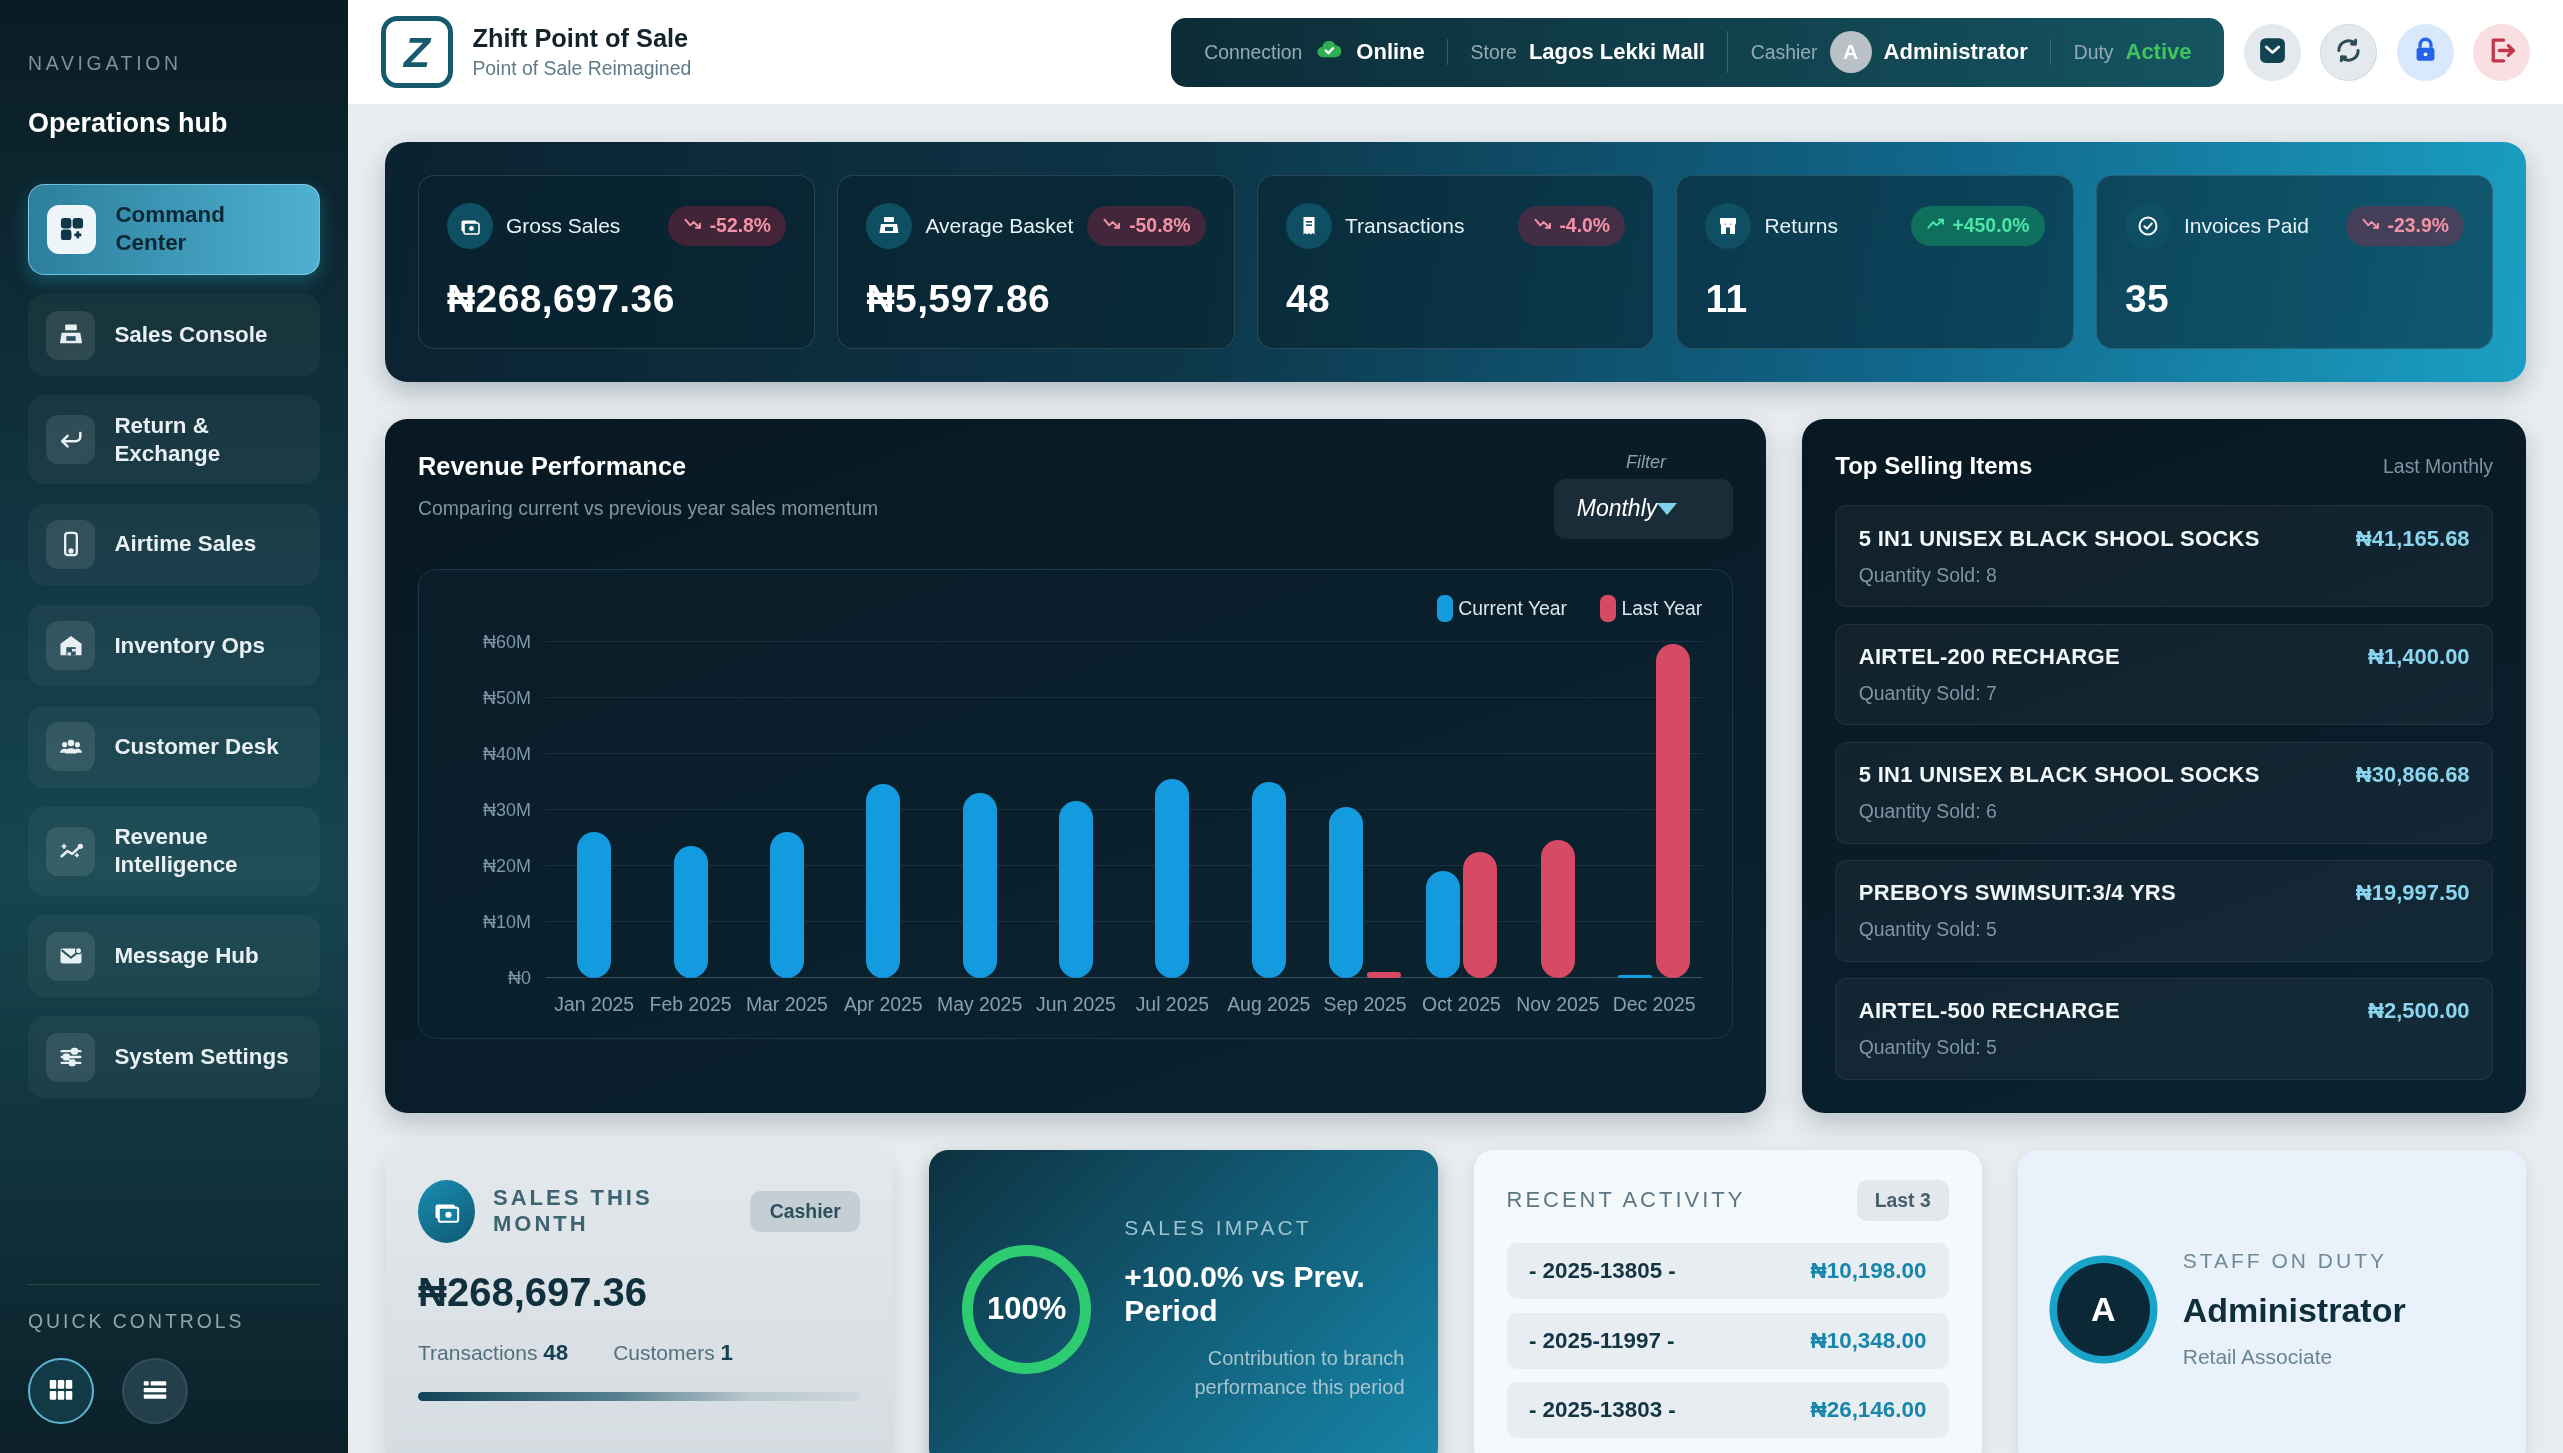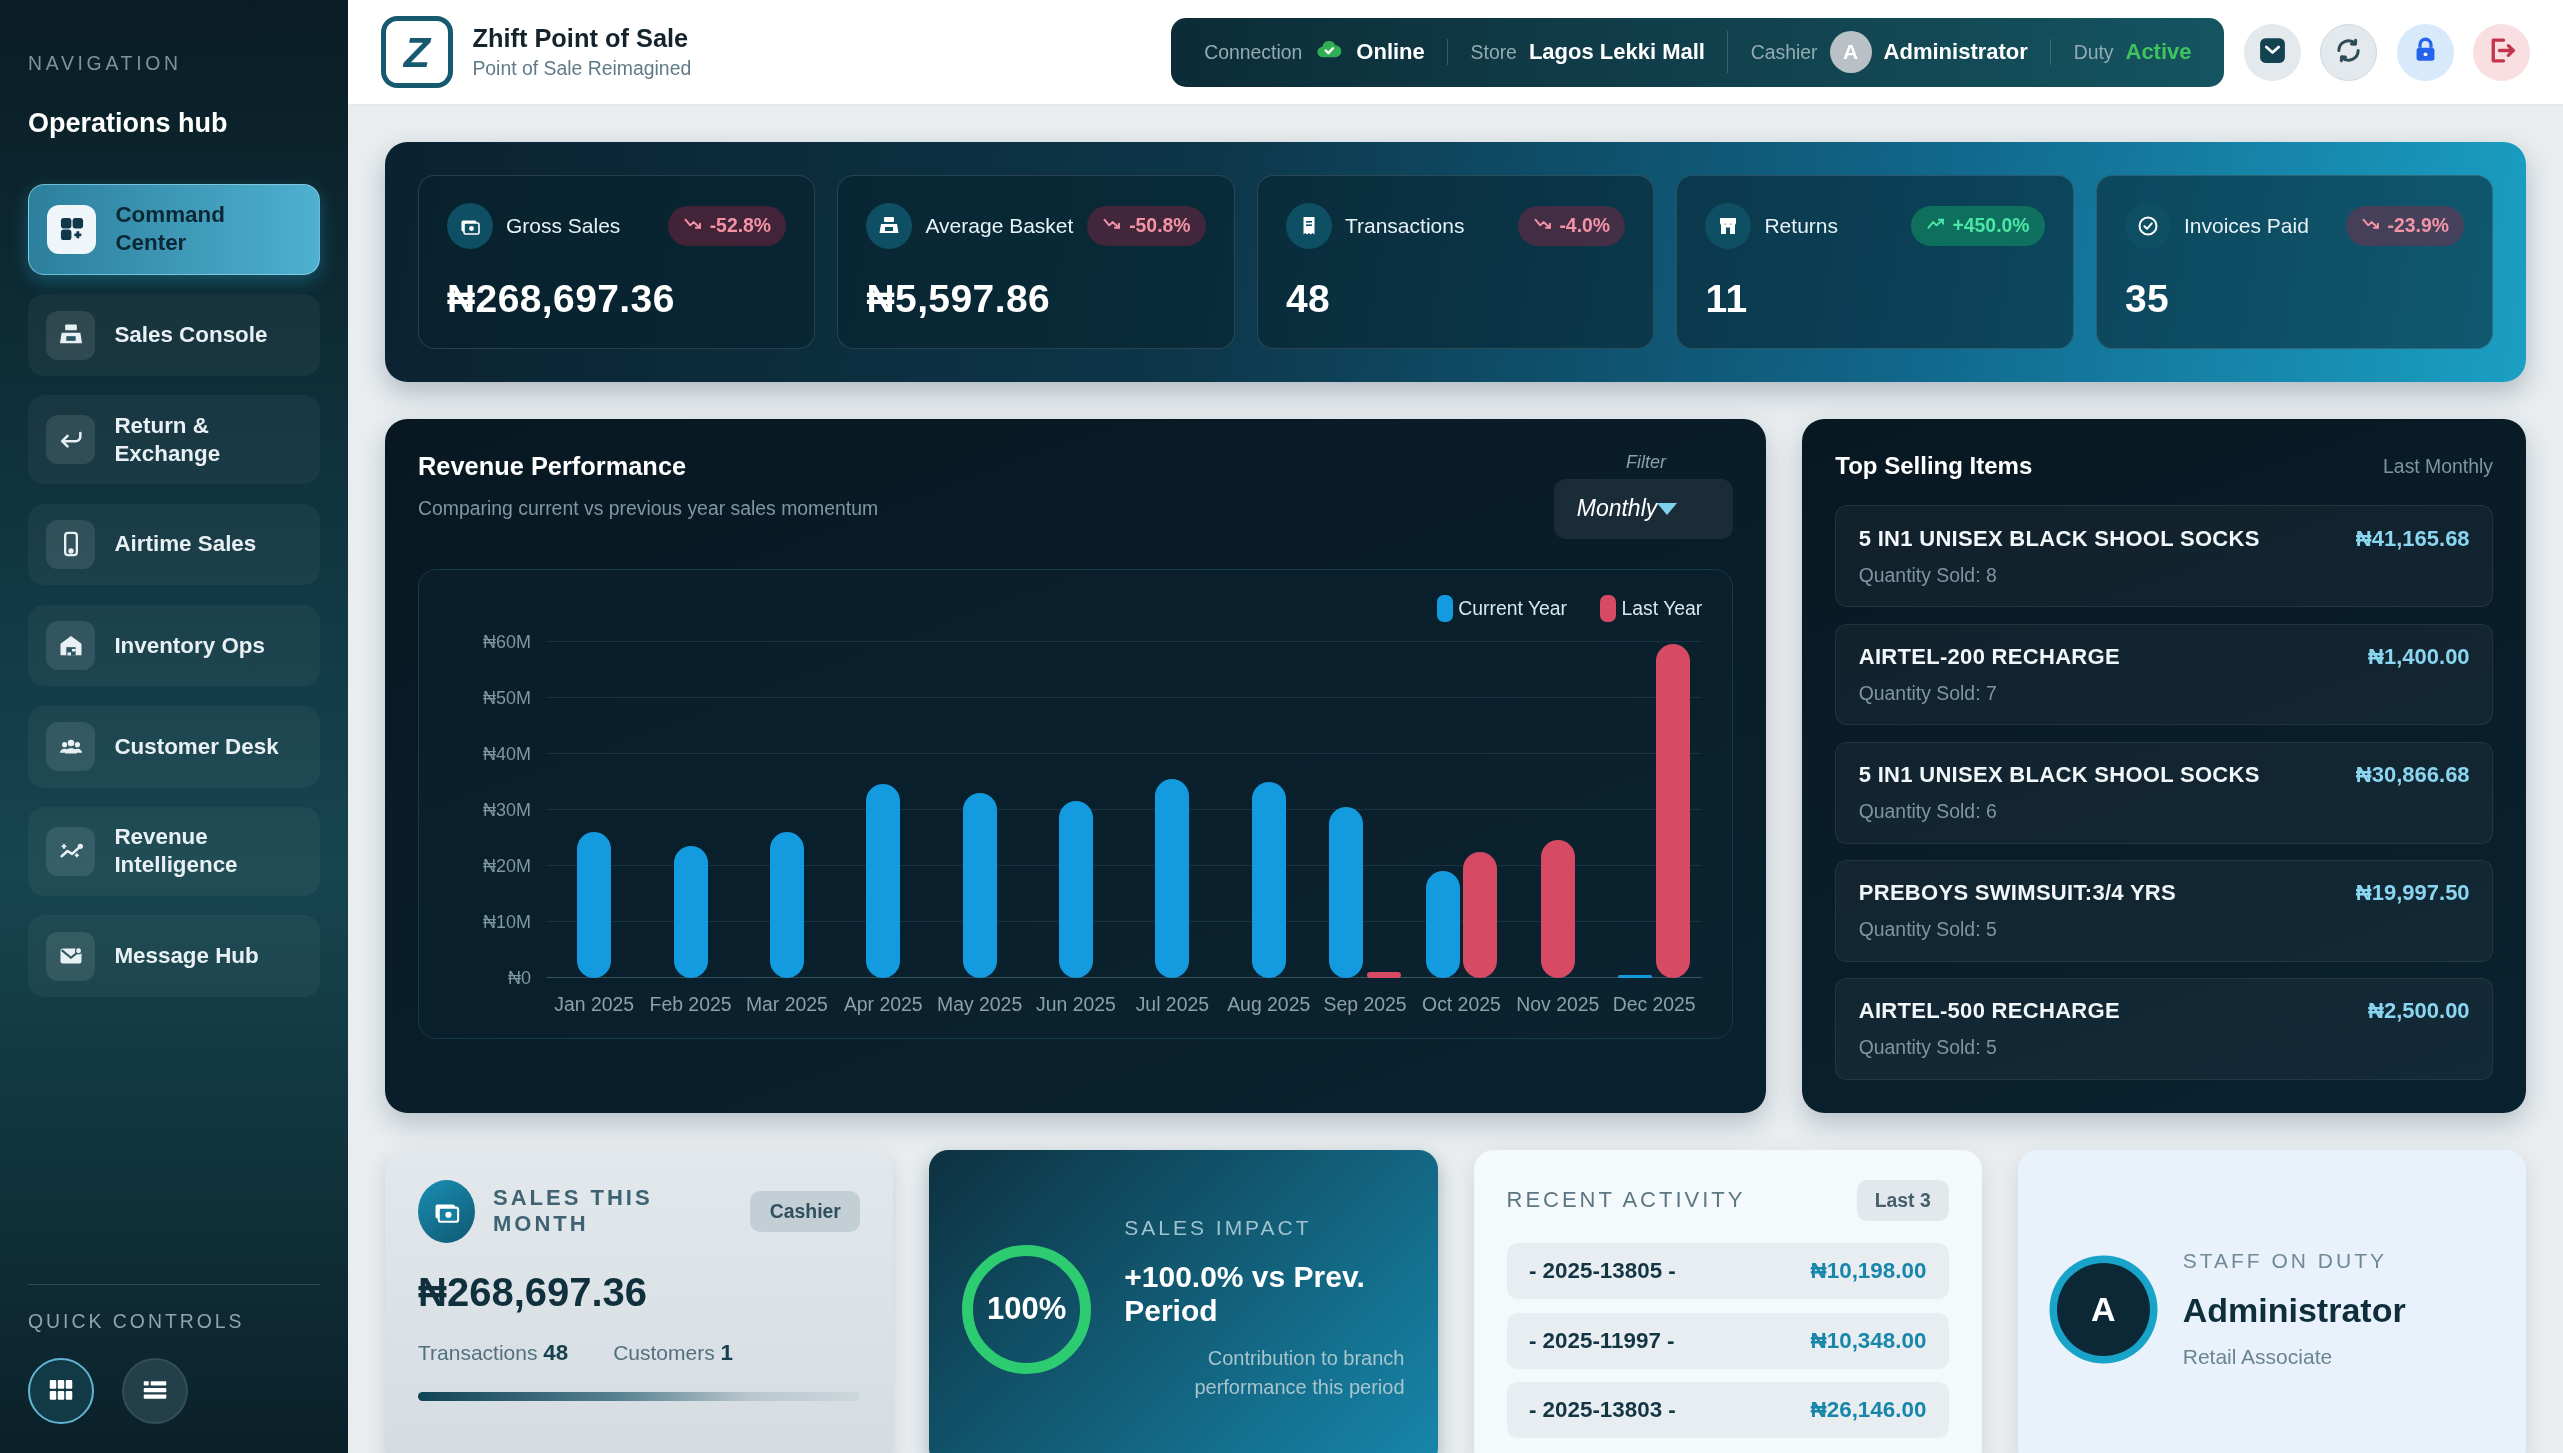--- a/index.html
+++ b/index.html
@@ -264,20 +264,33 @@
         <span class="chip">
           <svg viewBox="0 0 24 24" fill="#e8f0f3">
               <rect x="3" y="5.5" width="18" height="13" rx="2"></rect>
               <polyline points="4,7 12,13.5 20,7" fill="none" stroke="#2a5561" stroke-width="1.8"></polyline>
               <circle cx="18.5" cy="7.5" r="2.6" fill="#e8f0f3" stroke="#2a5561" stroke-width="1"></circle>
             </svg>
         </span>
         <span class="lbl">Message Hub</span>
       </div>
 
+      <div class="nav-item">
+        <span class="chip">
+          <svg viewBox="0 0 24 24" fill="none" stroke="#e8f0f3" stroke-width="2" stroke-linecap="round">
+              <path d="M4 7h16"></path>
+              <rect x="13" y="5" width="4" height="4" rx="1" fill="#e8f0f3"></rect>
+              <path d="M4 12h16"></path>
+              <rect x="6" y="10" width="4" height="4" rx="1" fill="#e8f0f3"></rect>
+              <path d="M4 17h16"></path>
+              <rect x="11" y="15" width="4" height="4" rx="1" fill="#e8f0f3"></rect>
+            </svg>
+        </span>
+        <span class="lbl">System Settings</span>
+      </div>
 
     </nav>
     <div class="sidebar-spacer"></div>
     <div class="quick-divider"></div>
     <div class="quick-label">QUICK CONTROLS</div>
     <div class="quick-row">
       <div class="quick-btn primary">
         <span>
           <svg viewBox="0 0 24 24" fill="#ffffff" width="30" height="30">
               <rect x="3" y="4" width="5.2" height="7" rx="0.8"></rect>

